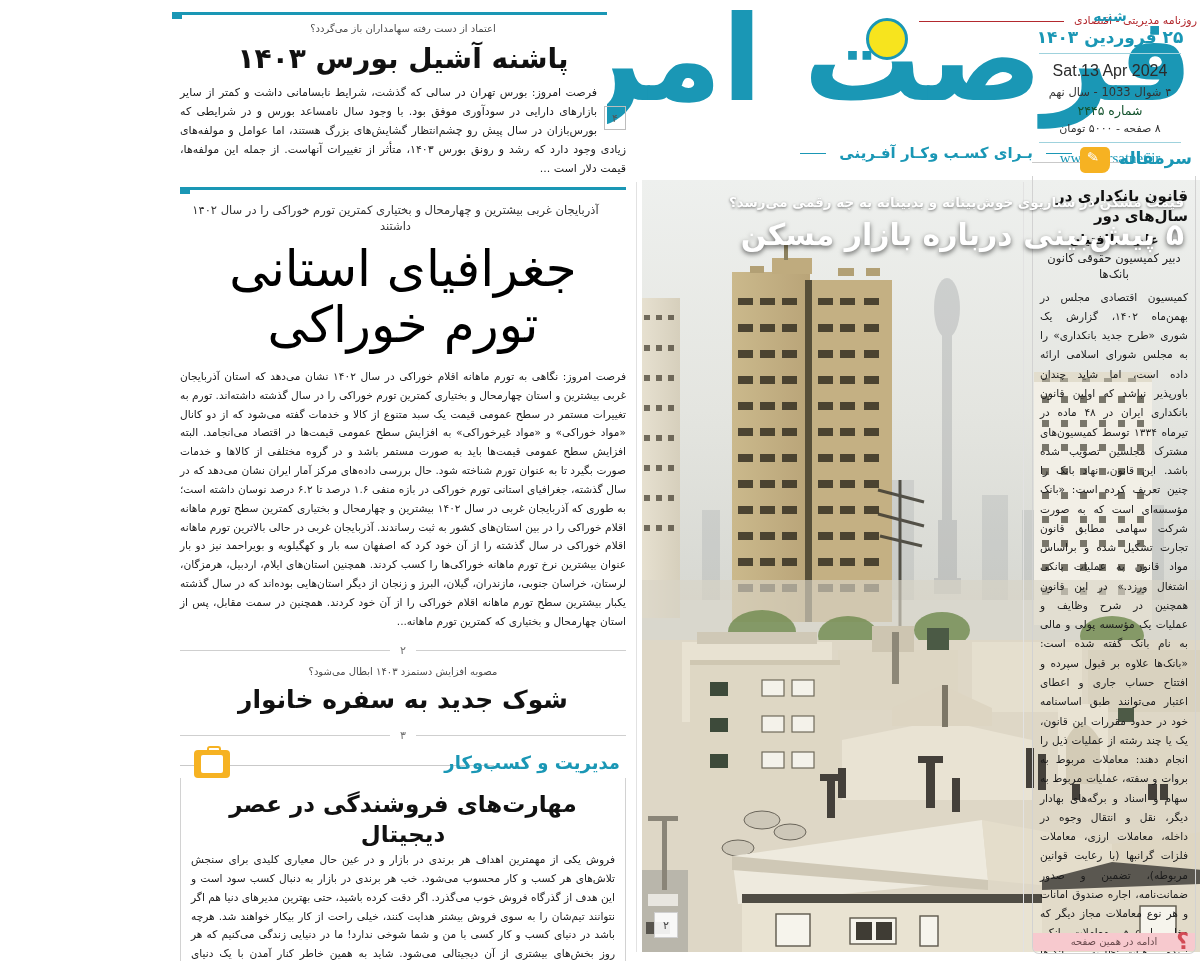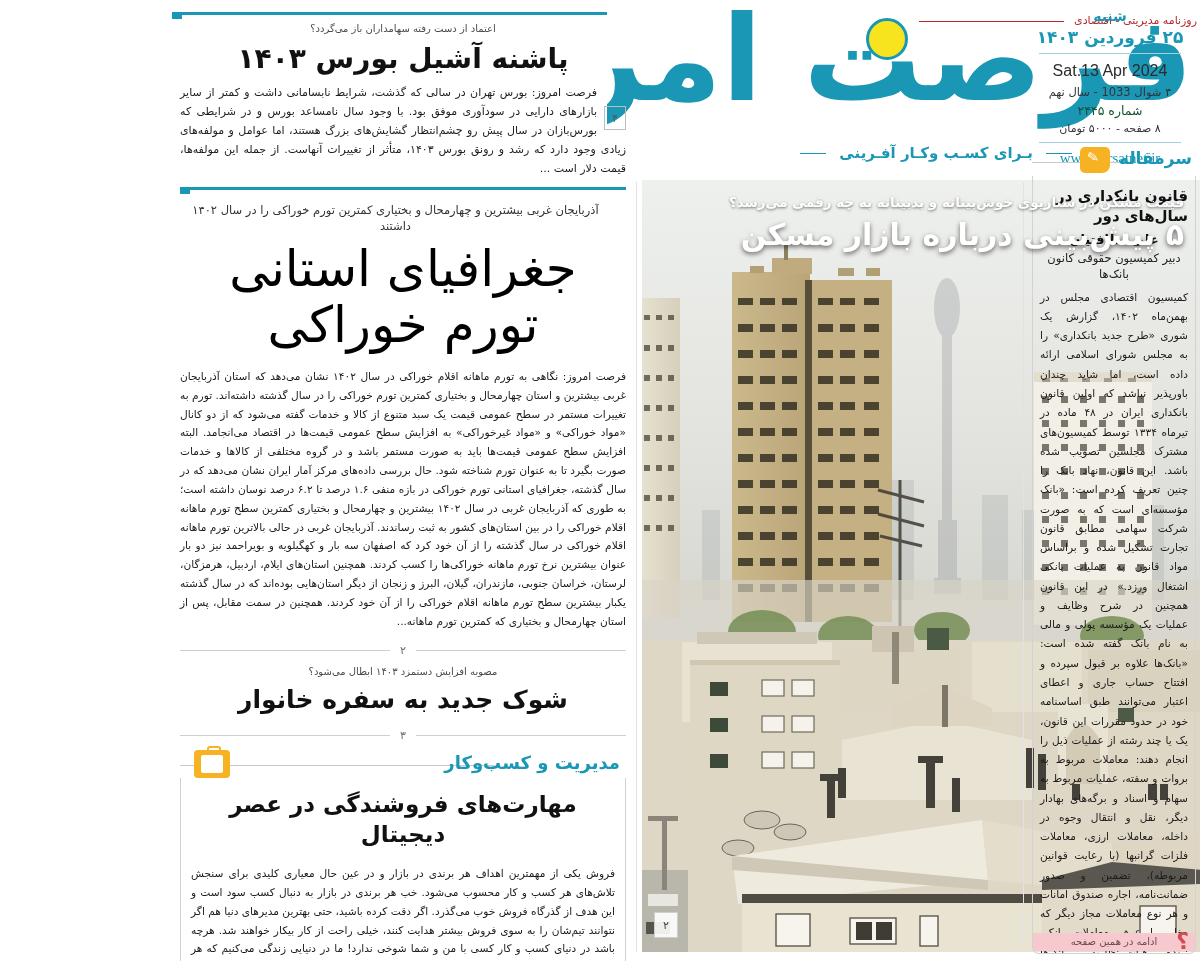--- a/index.html
+++ b/index.html
@@ -276,21 +276,21 @@
   }
   .section-box {
     border: 1px solid #d2d2d2;
     border-top: none;
     border-radius: 0 0 6px 6px;
     padding: 12px 10px 8px 10px;
     margin-top: -2px;
   }
   .section-box .headline-box {
     font-size: 23px; font-weight: bold; color: #111;
-    text-align: center; line-height: 1.3; margin-bottom: 14px;
+    text-align: center; line-height: 1.3; margin-bottom: 0;
   }
 
   
   .photo-wrap {
     position: absolute;
     left: 470px; top: 180px;
     width: 560px; height: 772px;
     overflow: hidden;
     background: #d9dcd9;
   }

